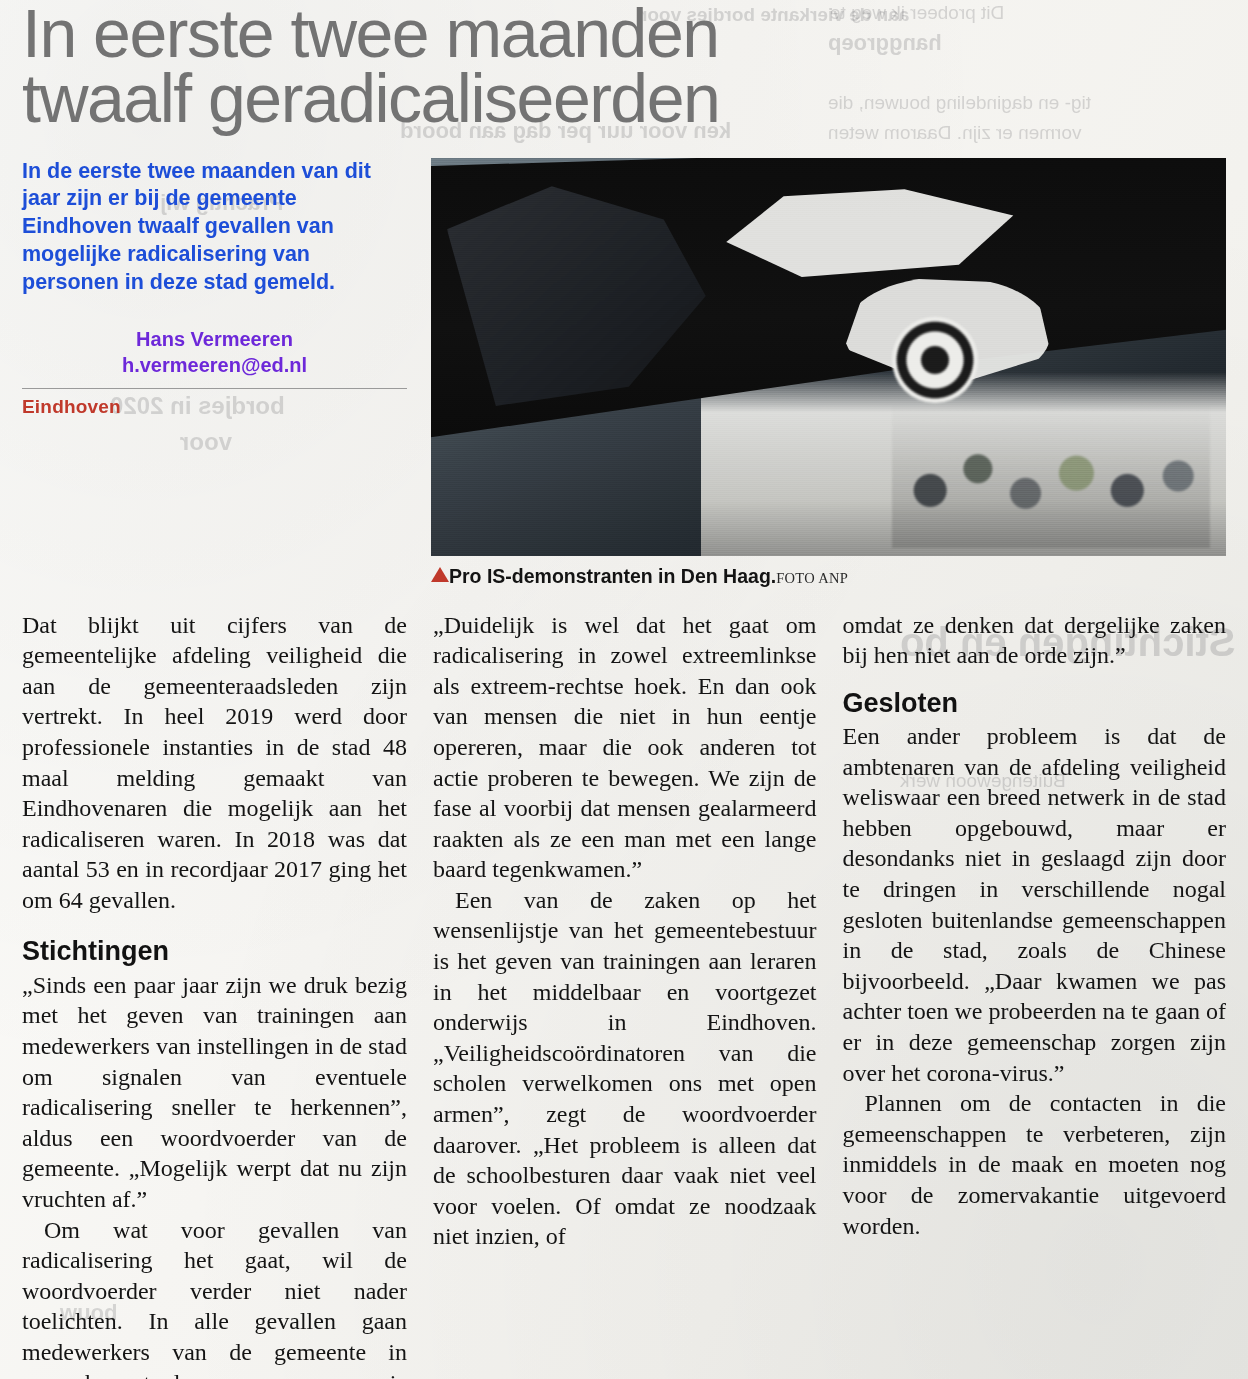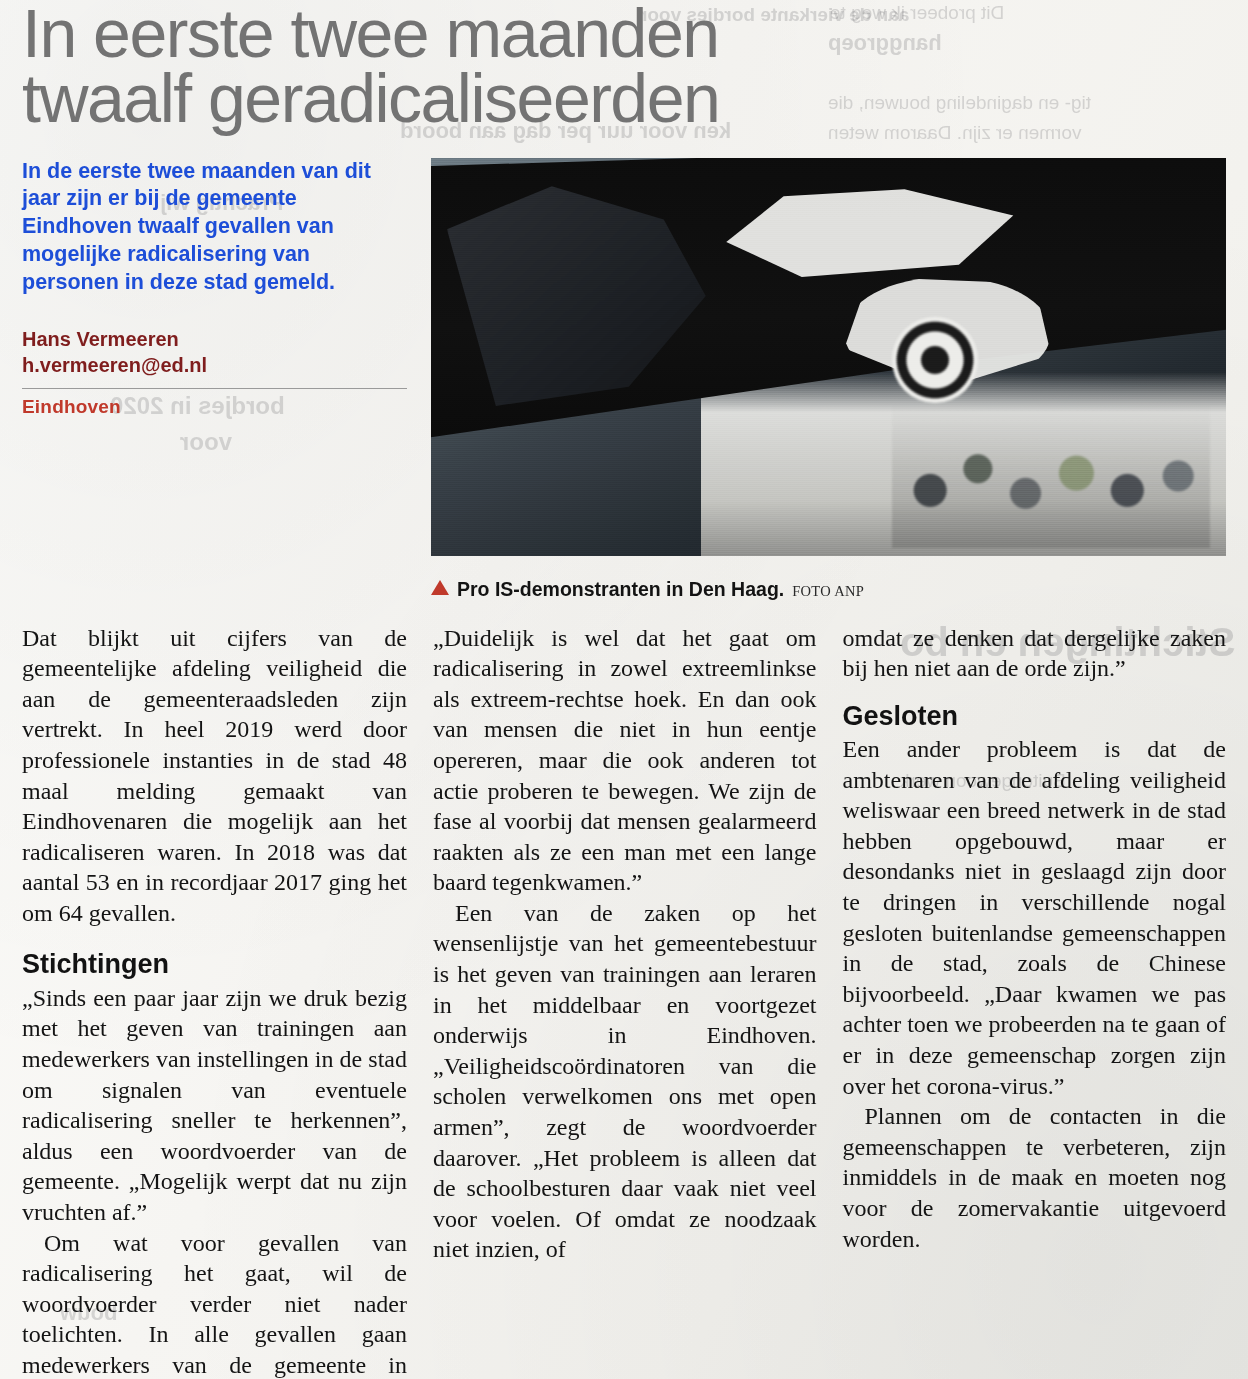--- a/index.html
+++ b/index.html
@@ -71,21 +71,22 @@
     line-height: 1.30;
     color: #1d4ed8;
     margin: 0;
   }
   .byline {
     font-family: "Liberation Sans", sans-serif;
     font-weight: bold;
     font-size: 20px;
     line-height: 1.28;
     margin-top: 30px;
-    color: #7f1d1d;
+    color: #6d28d9;
+    text-align: center;
   }
   .byline .mail { display: block; }
   .rule {
     border: 0;
     border-top: 1.5px solid #9a9a9a;
     margin: 10px 0 7px 0;
   }
   .dateline {
     font-family: "Liberation Sans", sans-serif;
     font-weight: bold;
@@ -205,28 +206,27 @@
     filter: blur(3px);
   }
   .ph-grain {
     position: absolute;
     inset: 0;
     background-image:
       repeating-linear-gradient(0deg, rgba(255,255,255,0.035) 0 1px, rgba(0,0,0,0.035) 1px 2px);
     mix-blend-mode: overlay;
   }
   .caption {
-    margin-top: 22px;
+    margin-top: 9px;
     font-family: "Liberation Sans", sans-serif;
     font-size: 19.5px;
     font-weight: bold;
     color: #131313;
     display: flex;
     align-items: baseline;
-    gap: 8px;
   }
   .tri {
     display: inline-block;
     width: 0; height: 0;
     border-left: 9px solid transparent;
     border-right: 9px solid transparent;
     border-bottom: 15px solid #c0392b;
     position: relative;
     top: -1px;
     flex: 0 0 auto;

